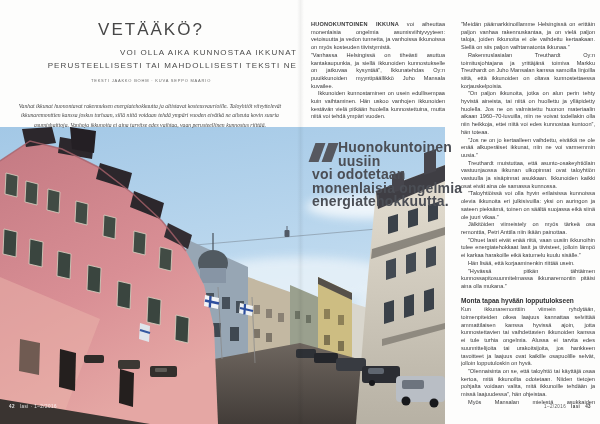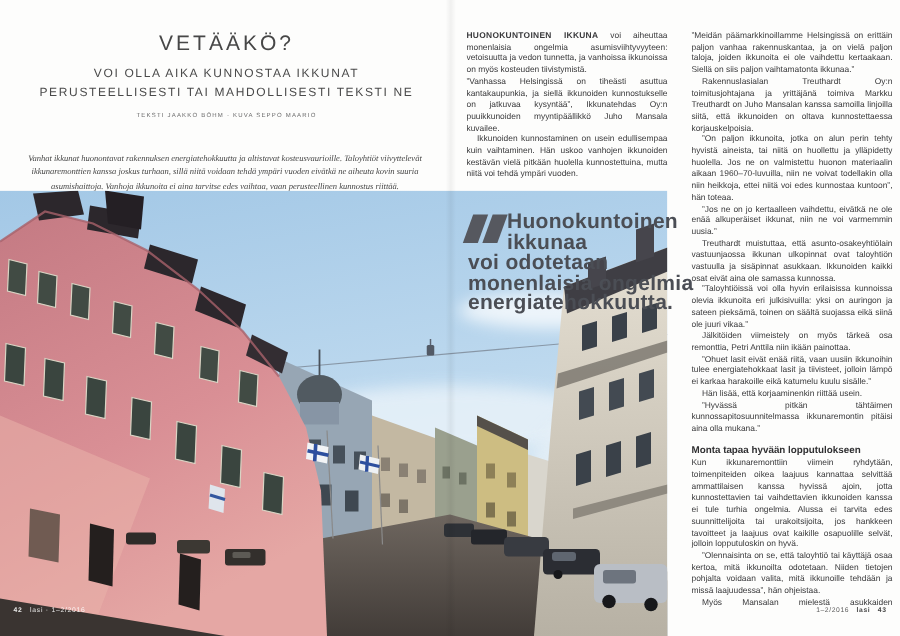--- a/index.html
+++ b/index.html
@@ -3,22 +3,22 @@
 <meta charset="utf-8">
 <style>
   html,body{margin:0;padding:0;background:#ffffff;}
   .spread{position:relative;width:600px;height:424px;background:#fdfdfc;overflow:hidden;
           font-family:"Liberation Sans",sans-serif;color:#3b3b3d;}
   .fold{position:absolute;left:297px;top:0;width:7px;height:100%;
         background:linear-gradient(90deg,rgba(0,0,0,0) 0%,rgba(0,0,0,0.05) 50%,rgba(0,0,0,0) 100%);
         pointer-events:none;z-index:6;}
   
   .header{position:absolute;left:5px;top:20px;width:292px;text-align:center;z-index:3;}
-  .title{font-size:14px;font-weight:normal;letter-spacing:2px;color:#474747;margin:0 0 6px 0;}
-  .subtitle{font-size:8px;font-weight:normal;letter-spacing:1.1px;line-height:13px;color:#4a4a4a;margin:0;}
+  .title{font-size:17px;font-weight:normal;letter-spacing:2px;color:#474747;margin:0 0 6px 0;}
+  .subtitle{font-size:8px;font-weight:normal;letter-spacing:1.1px;line-height:13px;color:#4a4a4a;margin:0;text-align:right;}
   .byline{font-size:4px;letter-spacing:0.8px;color:#6a6a6a;margin-top:6px;}
   .ingress{position:absolute;left:8px;top:96px;width:284px;text-align:center;
            font-family:"Liberation Serif",serif;font-style:italic;
            font-size:5.7px;line-height:9.5px;color:#454545;z-index:3;}
   
   .photo{position:absolute;left:0;top:127px;width:445px;height:297px;overflow:hidden;z-index:1;}
   .photo svg{display:block;}
   
   .pullquote{position:absolute;left:312px;top:141px;width:132px;z-index:4;
              color:#4b4e55;font-weight:bold;font-size:14px;line-height:13.5px;letter-spacing:0.2px;}
@@ -217,21 +217,21 @@
         <rect x="155" y="241" width="12" height="4" rx="1" fill="#5d5a55"></rect>
       </g>
     </svg>
   </div>
 
   <aside class="pullquote">
     <div class="pq-top">
       <span class="pq-marks"><i></i><i></i></span>
       <div class="pq-indent">
           <div>Huonokuntoinen</div>
-          <div>ikkunaa</div>
+          <div>uusiin</div>
         </div>
     </div>
     <div class="pq-rest">
         <div>voi odotetaan</div>
         <div>monenlaisia ongelmia</div>
         <div>energiatehokkuutta.</div>
       </div>
   </aside>
 
   <div class="col col1">

